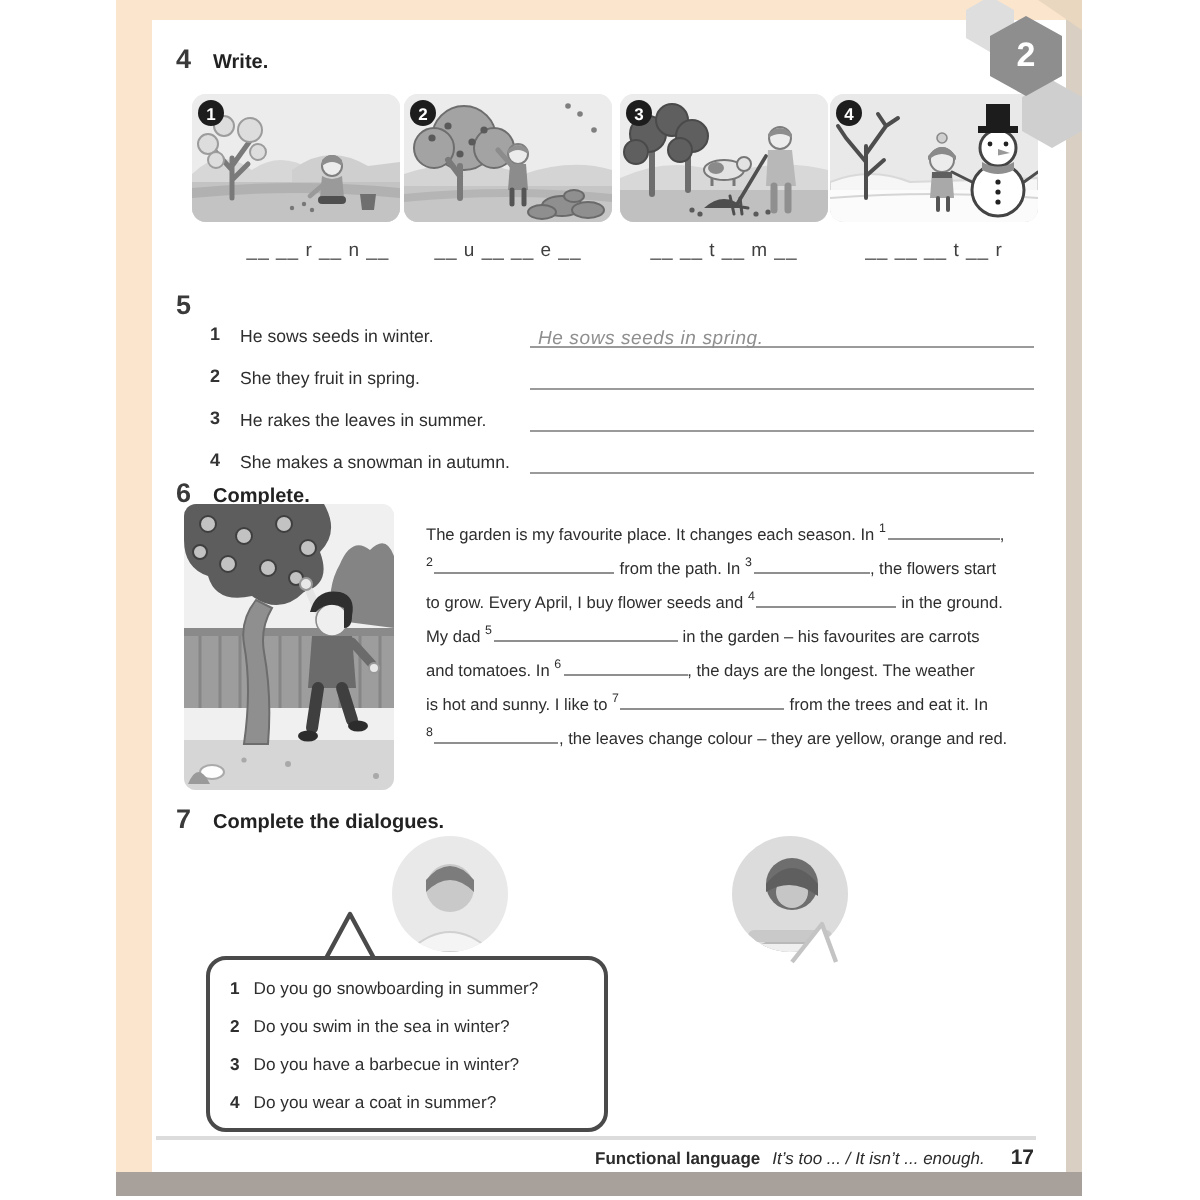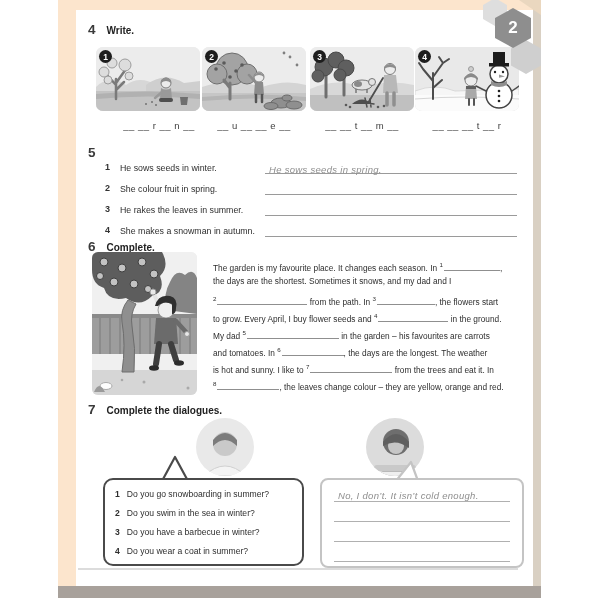--- a/index.html
+++ b/index.html
@@ -242,21 +242,21 @@
       <div class="ex-head" style="top:135px">
         <span class="ex-num">5</span>
       </div>
       <div class="ex5-row" style="top:152px">
         <span class="item-num">1</span>
         <span class="item-text">He sows seeds in winter.</span>
         <div class="ans-line"><span class="hand">He sows seeds in spring.</span></div>
       </div>
       <div class="ex5-row" style="top:173px">
         <span class="item-num">2</span>
-        <span class="item-text">She colour fruit in spring.</span>
+        <span class="item-text">She they fruit in spring.</span>
         <div class="ans-line"><span class="hand"></span></div>
       </div>
       <div class="ex5-row" style="top:194px">
         <span class="item-num">3</span>
         <span class="item-text">He rakes the leaves in summer.</span>
         <div class="ans-line"><span class="hand"></span></div>
       </div>
       <div class="ex5-row" style="top:215px">
         <span class="item-num">4</span>
         <span class="item-text">She makes a snowman in autumn.</span>
@@ -314,21 +314,20 @@
           <path d="M2,140 Q7,128 13,140 Z" fill="#9a9a9a"></path>
           <g fill="#a9a9a9">
               <circle cx="52" cy="130" r="1.5"></circle>
               <circle cx="96" cy="136" r="1.5"></circle>
               <circle cx="30" cy="128" r="1.3"></circle>
             </g>
         </svg>
       </div>
       <div class="ex6-text">
           <div class="p-line">The garden is my favourite place. It changes each season. In <sup>1</sup><span class="blank b1"></span>,</div>
-          <div class="p-line">the days are the shortest. Sometimes it snows, and my dad and I</div>
           <div class="p-line"><sup>2</sup><span class="blank b2"></span> from the path. In <sup>3</sup><span class="blank b3"></span>, the flowers start</div>
           <div class="p-line">to grow. Every April, I buy flower seeds and <sup>4</sup><span class="blank b4"></span> in the ground.</div>
           <div class="p-line">My dad <sup>5</sup><span class="blank b5"></span> in the garden – his favourites are carrots</div>
           <div class="p-line">and tomatoes. In <sup>6</sup><span class="blank b6"></span>, the days are the longest. The weather</div>
           <div class="p-line">is hot and sunny. I like to <sup>7</sup><span class="blank b7"></span> from the trees and eat it. In</div>
           <div class="p-line"><sup>8</sup><span class="blank b8"></span>, the leaves change colour – they are yellow, orange and red.</div>
         </div>
     </div>
 
     <div class="layer">
@@ -378,33 +377,28 @@
             <span class="q-num">3</span>
             <span>Do you have a barbecue in winter?</span>
           </div>
           <div class="q-row">
             <span class="q-num">4</span>
             <span>Do you wear a coat in summer?</span>
           </div>
         </div>
       </div>
 
-      <div class="bubble bubble-right">
-        <div class="a-rows">
-          <div class="a-row">
-            <span class="hand">No, I don’t. It isn’t cold enough.</span>
-          </div>
-          <div class="a-row"></div>
-          <div class="a-row"></div>
-          <div class="a-row"></div>
-        </div>
-      </div>
     </div>
 
     <div class="footer-rule"></div>
+    <div class="footer">
+      <span class="footer-label">Functional language</span>
+      <span class="footer-phrase">It’s too ... / It isn’t ... enough.</span>
+      <span class="footer-page">17</span>
+    </div>
   </div>
 
   <div class="badge-wrap">
     <div class="hex hexA"></div>
     <div class="hex hexB"></div>
     <div class="hex hexMain">
       <span>2</span>
     </div>
   </div>
 </div>

